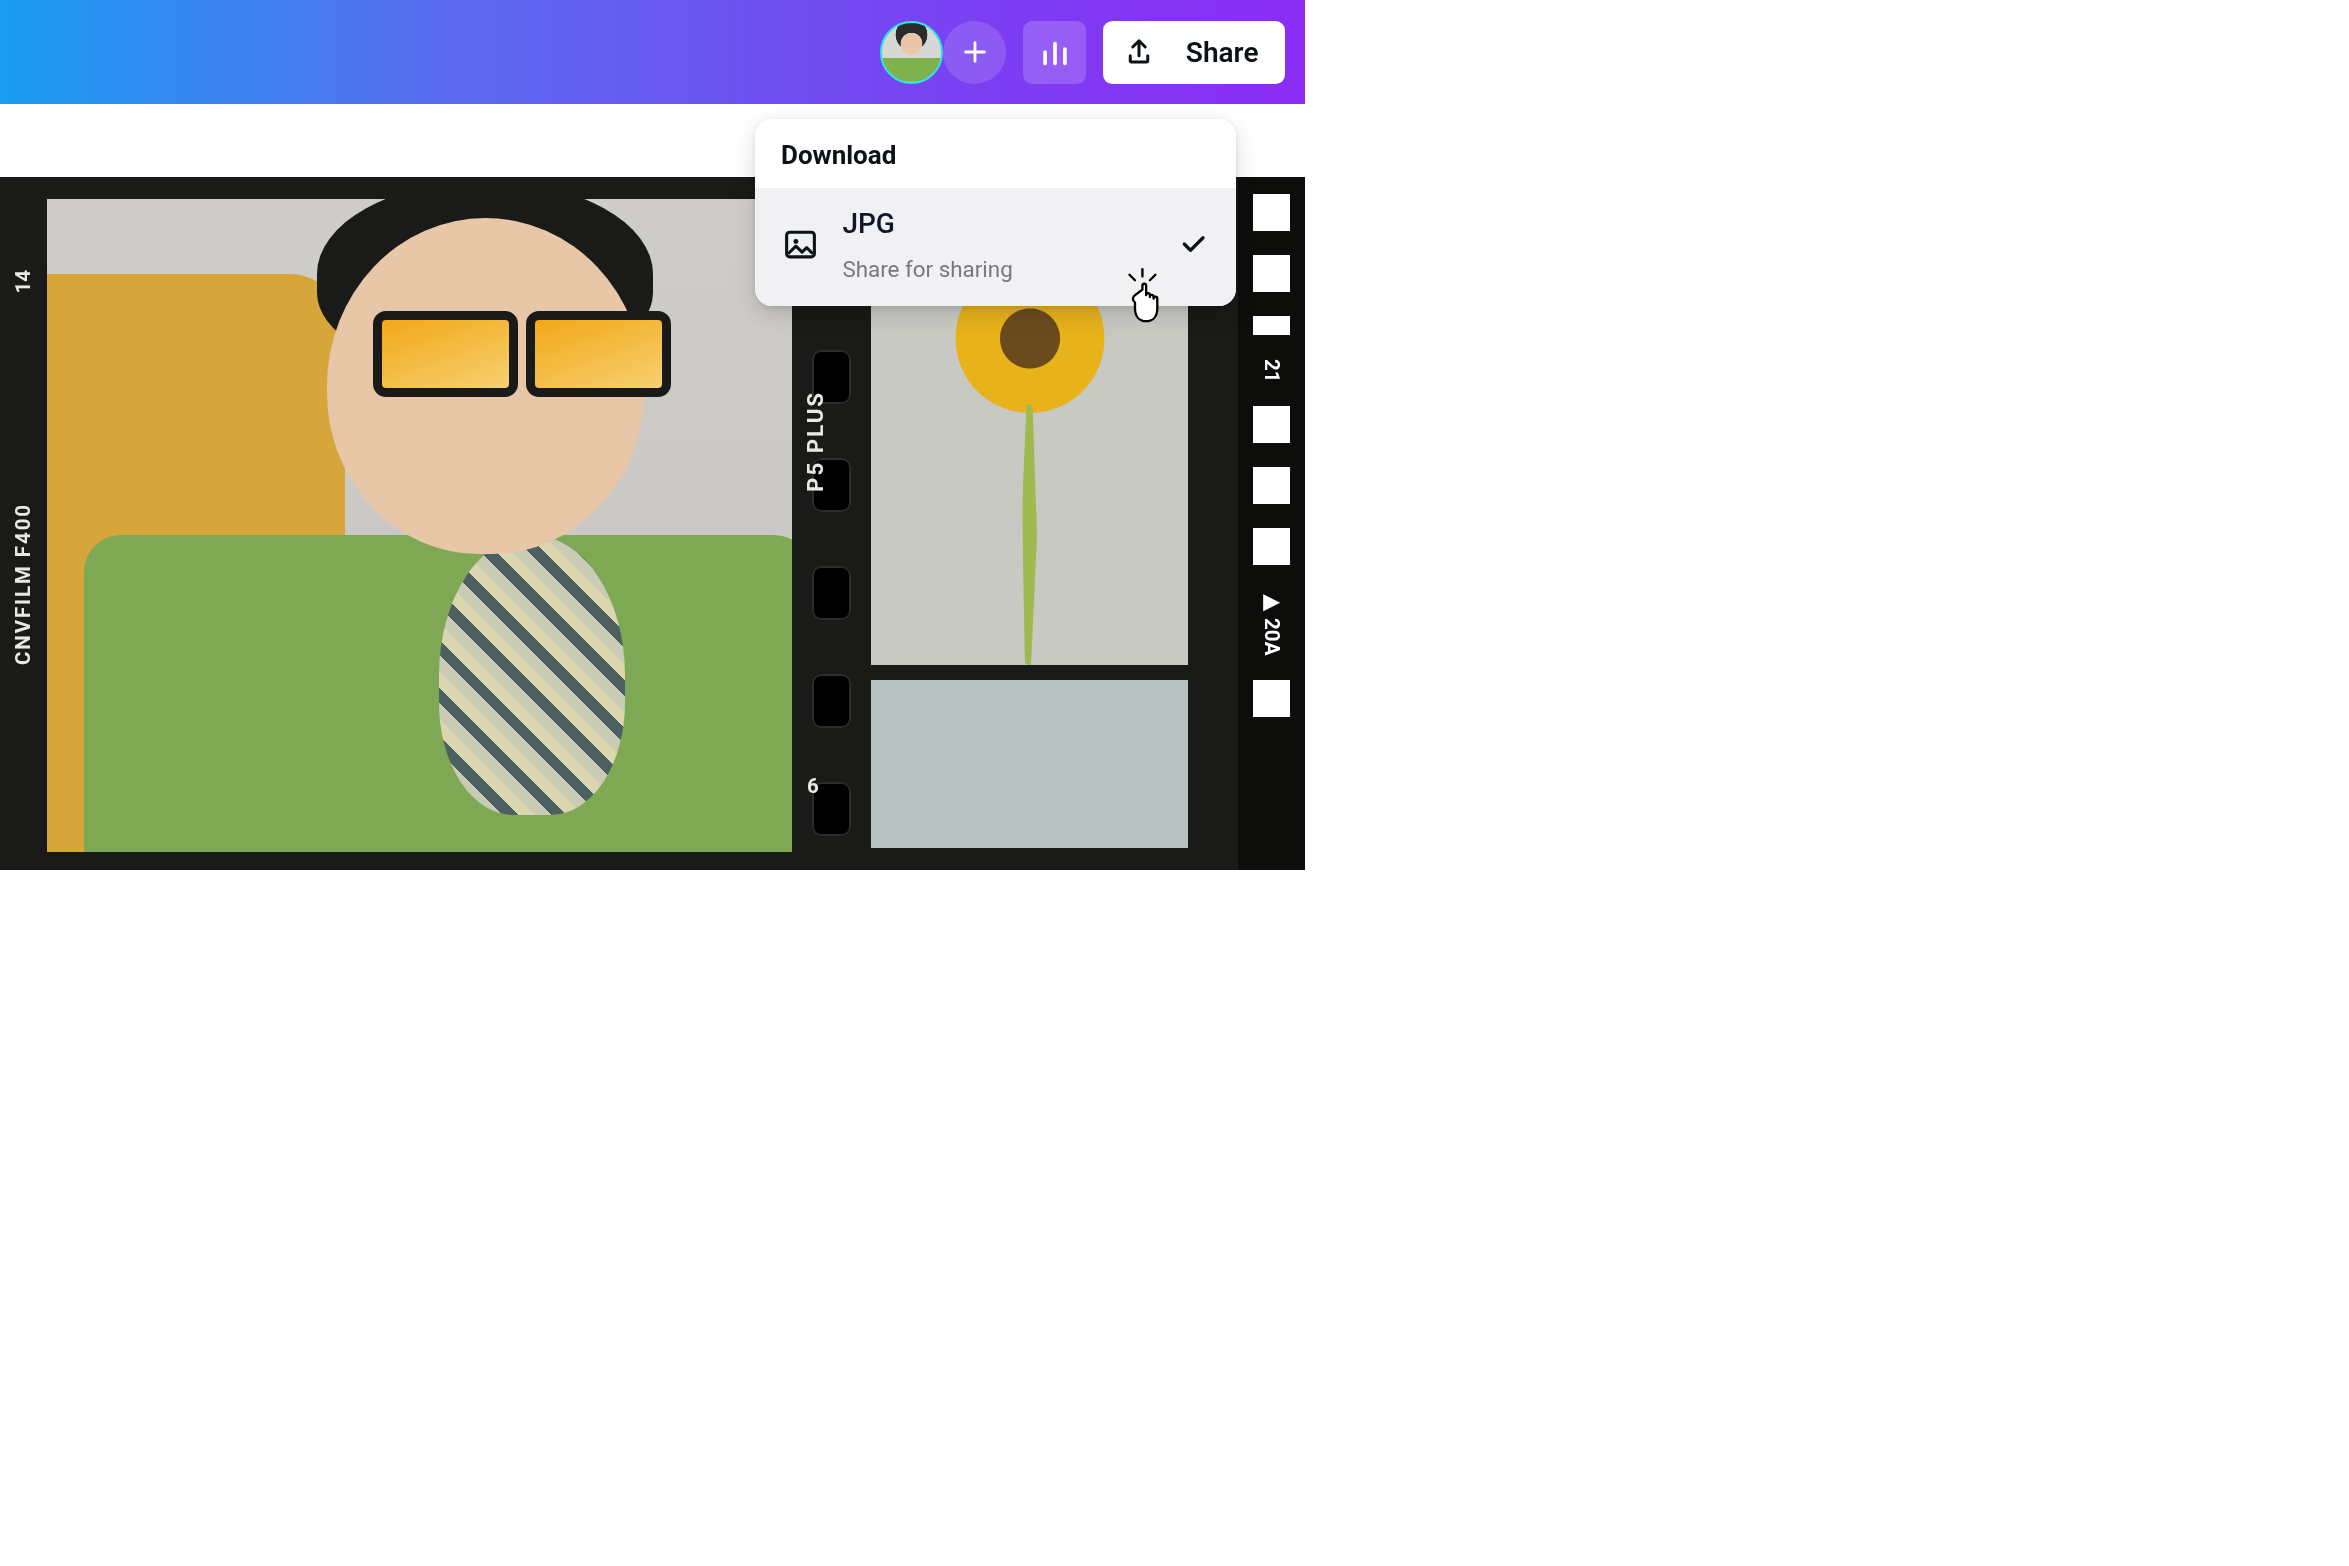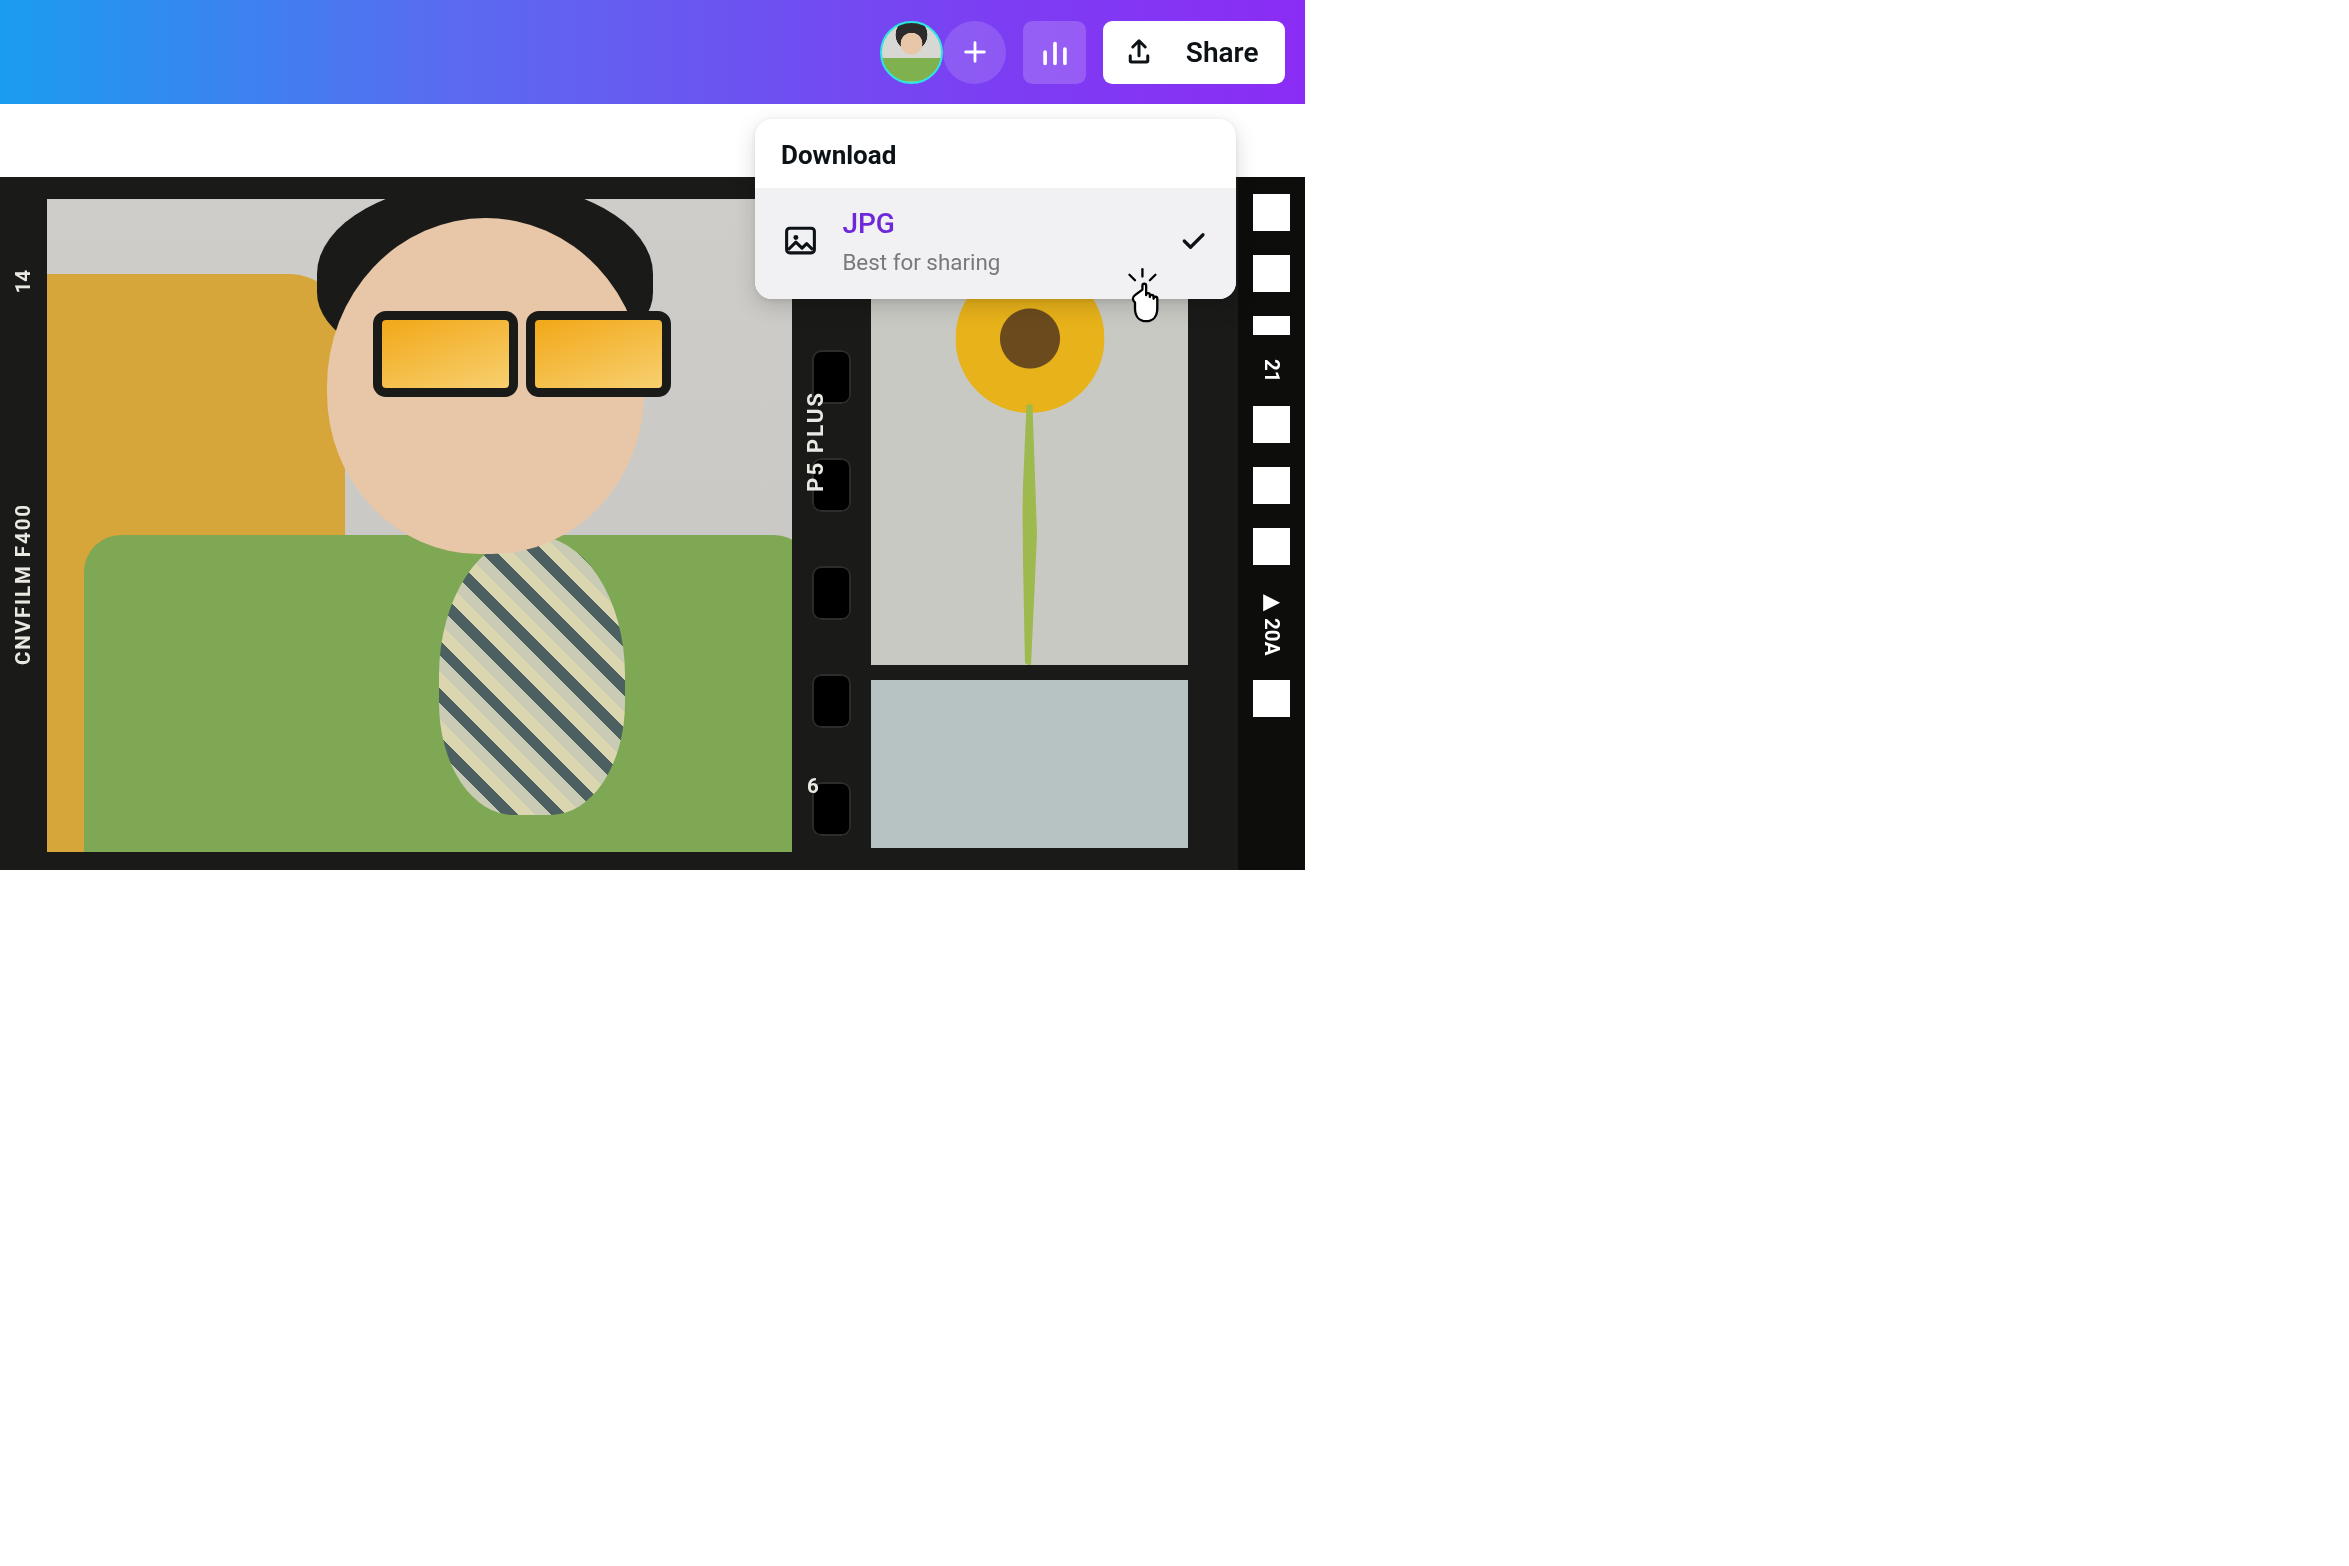--- a/index.html
+++ b/index.html
@@ -281,23 +281,23 @@
     background: #f1f1f3;
     cursor: pointer;
   }
   .popover-item .icon-box {
     width: 39px; height: 39px;
     display:flex; align-items:center; justify-content:center;
   }
   .popover-item .text-col { flex: 1; }
   .popover-item .title {
     font-size: 28px;
-    color: #6d28d9;
+    color: #0f172a;
     font-weight: 500;
-    margin-bottom: 9px;
+    margin-bottom: 16px;
   }
   .popover-item .subtitle {
     font-size: 22.4px;
     color: #79797c;
   }
   .check {
     width: 34px; height: 34px;
     display:flex; align-items:center; justify-content:center;
   }
 
@@ -388,21 +388,21 @@
   <div class="popover-item">
     <div class="icon-box">
       <svg width="37" height="37" viewBox="0 0 24 24">
         <rect x="3" y="4" width="18" height="16" rx="2" stroke="#0d1216" stroke-width="2" fill="none"></rect>
         <circle cx="9" cy="10" r="1.6" fill="#0d1216"></circle>
         <path d="M4 18l5-5 4 4 3-3 4 4" stroke="#0d1216" stroke-width="2" fill="none" stroke-linejoin="round"></path>
       </svg>
     </div>
     <div class="text-col">
       <div class="title">JPG</div>
-      <div class="subtitle">Best for sharing</div>
+      <div class="subtitle">Share for sharing</div>
     </div>
     <div class="check">
       <svg width="30" height="30" viewBox="0 0 24 24">
         <path d="M5 12l5 5L20 7" stroke="#0d1216" stroke-width="2.6" fill="none" stroke-linecap="round" stroke-linejoin="round"></path>
       </svg>
     </div>
   </div>
 </div>
 
 <div class="cursor-hand">

